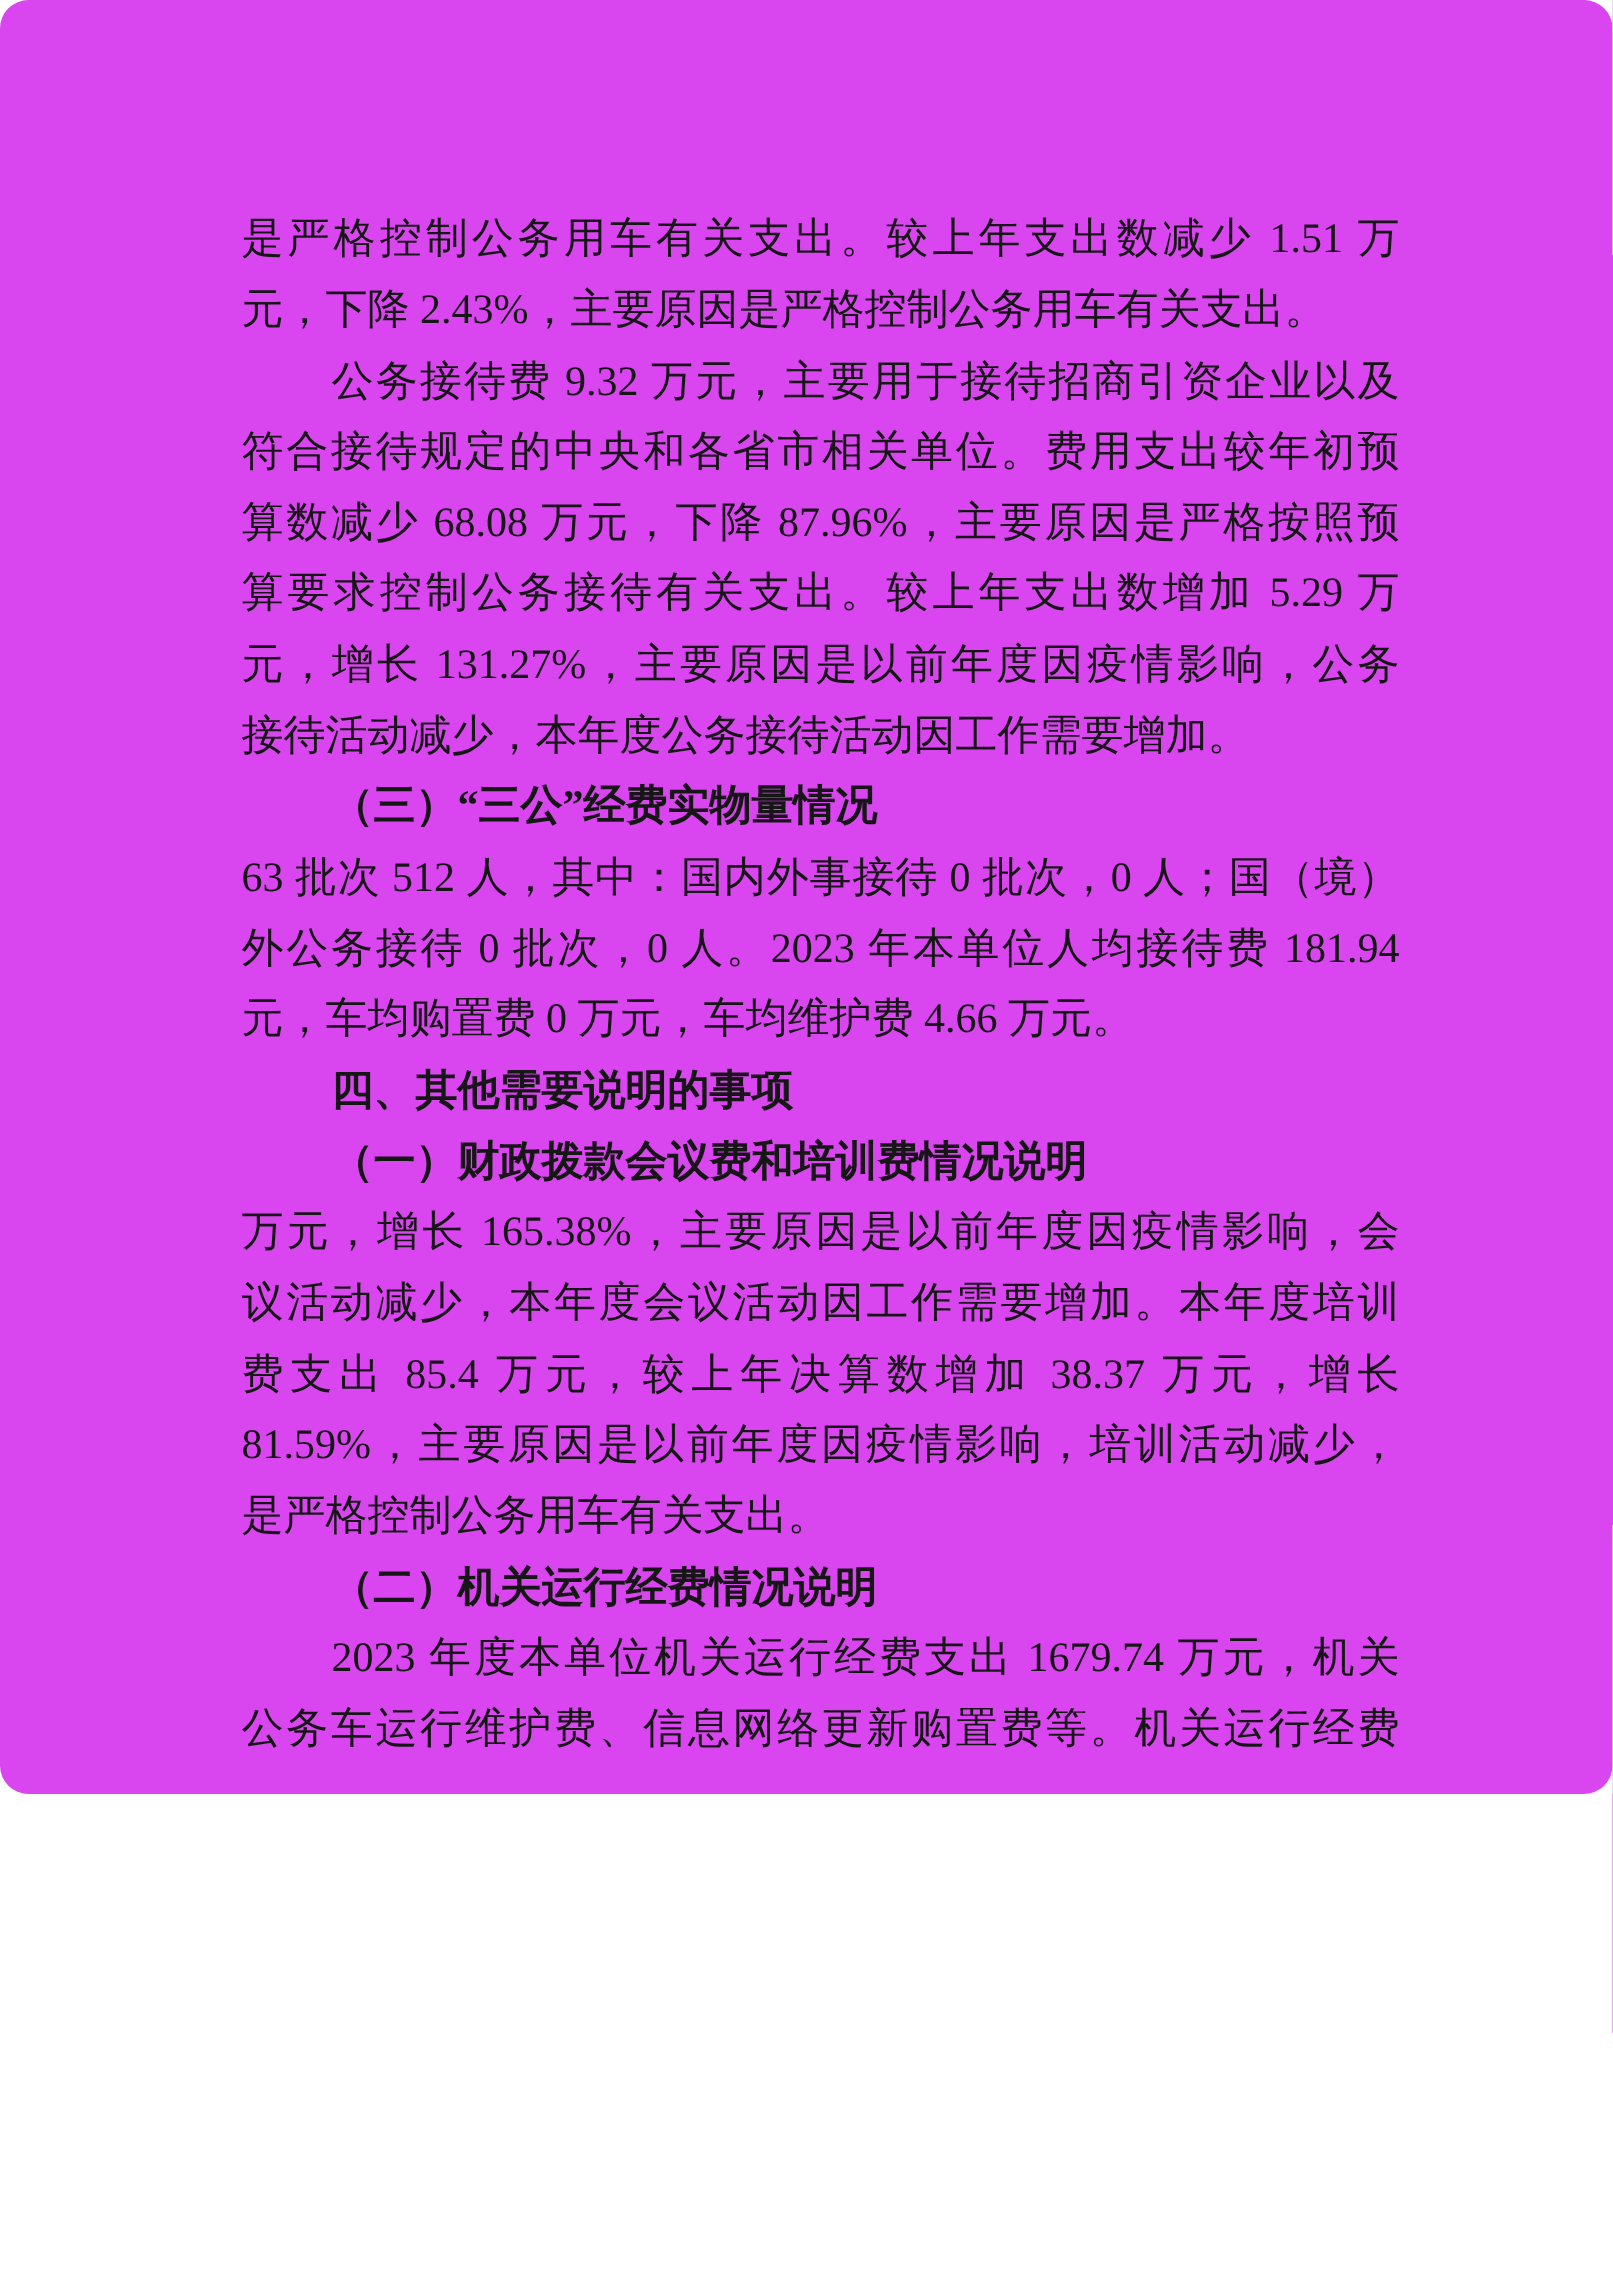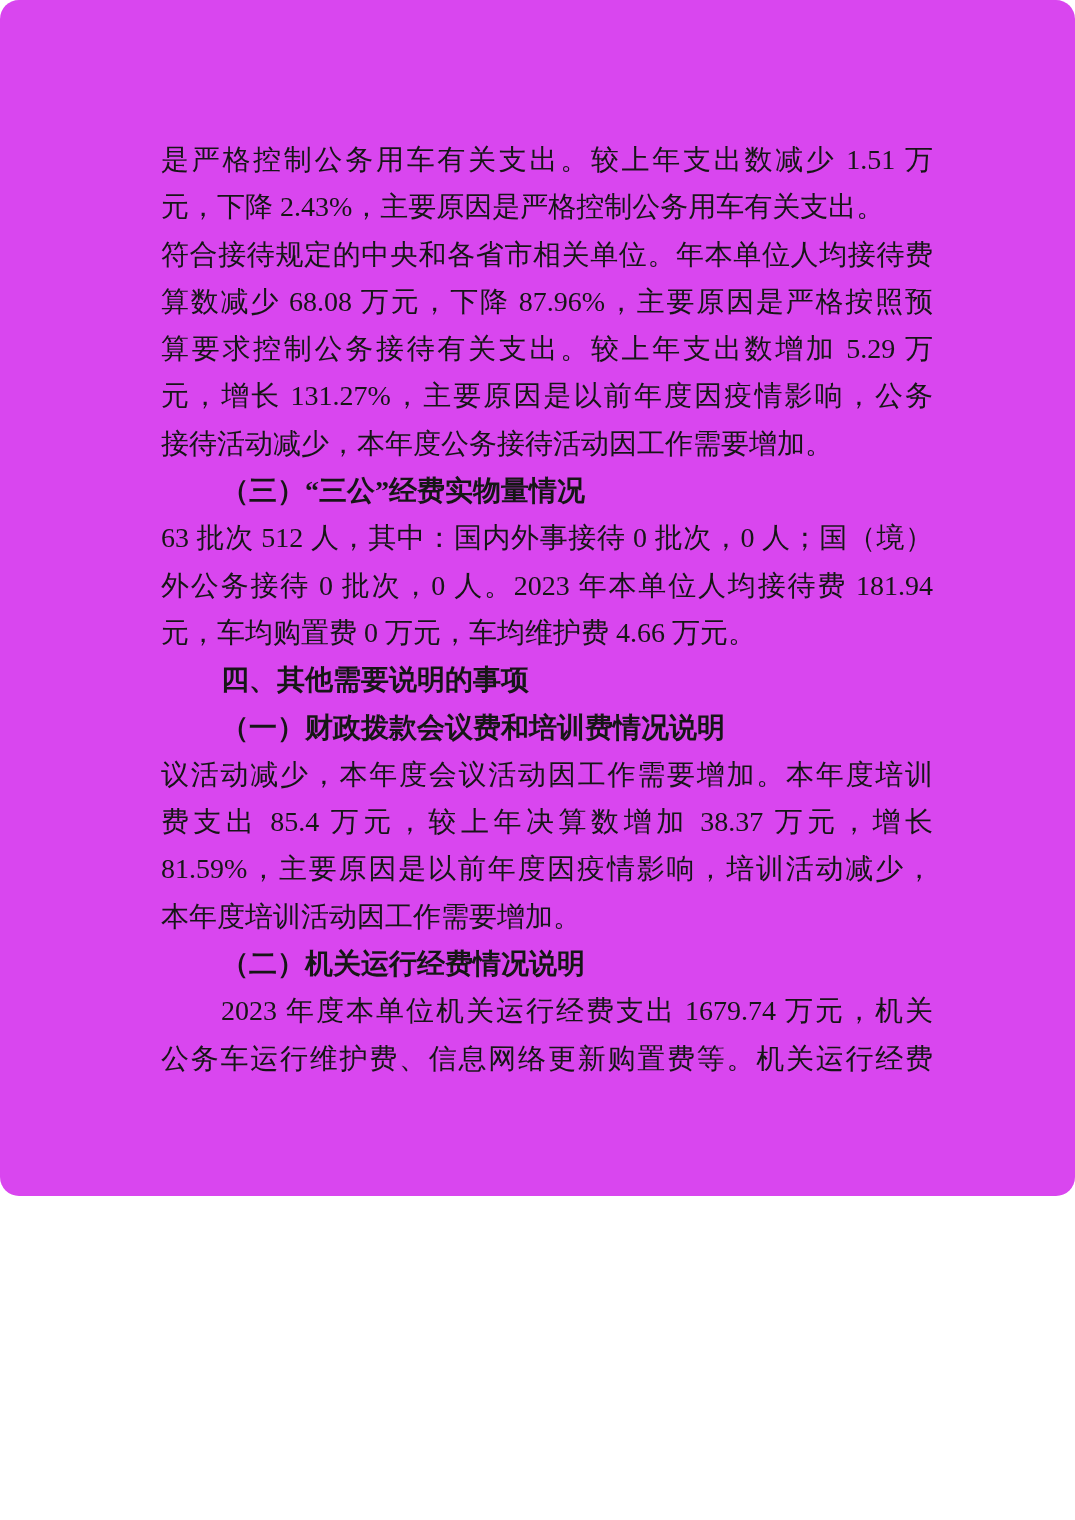--- a/index.html
+++ b/index.html
@@ -50,34 +50,36 @@
     color: #222222;
   }
 </style>
 </head>
 <body>
 
 <div class="page">
   <div class="text-block">
     <div class="ln">是严格控制公务用车有关支出。较上年支出数减少 1.51 万</div>
     <div class="ln end">元，下降 2.43%，主要原因是严格控制公务用车有关支出。</div>
-    <div class="ln">符合接待规定的中央和各省市相关单位。年本单位人均接待费</div>
+    <div class="ln ind">公务接待费 9.32 万元，主要用于接待招商引资企业以及</div>
+    <div class="ln">符合接待规定的中央和各省市相关单位。费用支出较年初预</div>
     <div class="ln">算数减少 68.08 万元，下降 87.96%，主要原因是严格按照预</div>
     <div class="ln">算要求控制公务接待有关支出。较上年支出数增加 5.29 万</div>
     <div class="ln">元，增长 131.27%，主要原因是以前年度因疫情影响，公务</div>
     <div class="ln end">接待活动减少，本年度公务接待活动因工作需要增加。</div>
     <div class="ln ind end kai">（三）“三公”经费实物量情况</div>
     <div class="ln">63 批次 512 人，其中：国内外事接待 0 批次，0 人；国（境）</div>
     <div class="ln">外公务接待 0 批次，0 人。2023 年本单位人均接待费 181.94</div>
     <div class="ln end">元，车均购置费 0 万元，车均维护费 4.66 万元。</div>
     <div class="ln ind end hei">四、其他需要说明的事项</div>
     <div class="ln ind end kai">（一）财政拨款会议费和培训费情况说明</div>
+    <div class="ln">万元，增长 165.38%，主要原因是以前年度因疫情影响，会</div>
     <div class="ln">议活动减少，本年度会议活动因工作需要增加。本年度培训</div>
     <div class="ln">费支出 85.4 万元，较上年决算数增加 38.37 万元，增长</div>
     <div class="ln">81.59%，主要原因是以前年度因疫情影响，培训活动减少，</div>
-    <div class="ln end">本年度培训活动因工作需要增加。</div>
+    <div class="ln end">是严格控制公务用车有关支出。</div>
     <div class="ln ind end kai">（二）机关运行经费情况说明</div>
     <div class="ln ind">2023 年度本单位机关运行经费支出 1679.74 万元，机关</div>
     <div class="ln">公务车运行维护费、信息网络更新购置费等。机关运行经费</div>
   </div>
 
   <div class="page-number">- 7 -</div>
 </div>
 
 </body></html>

